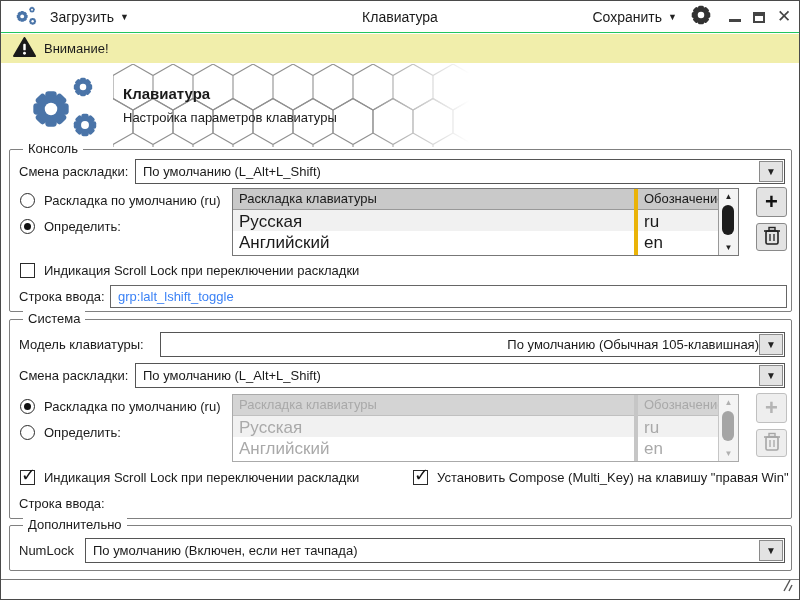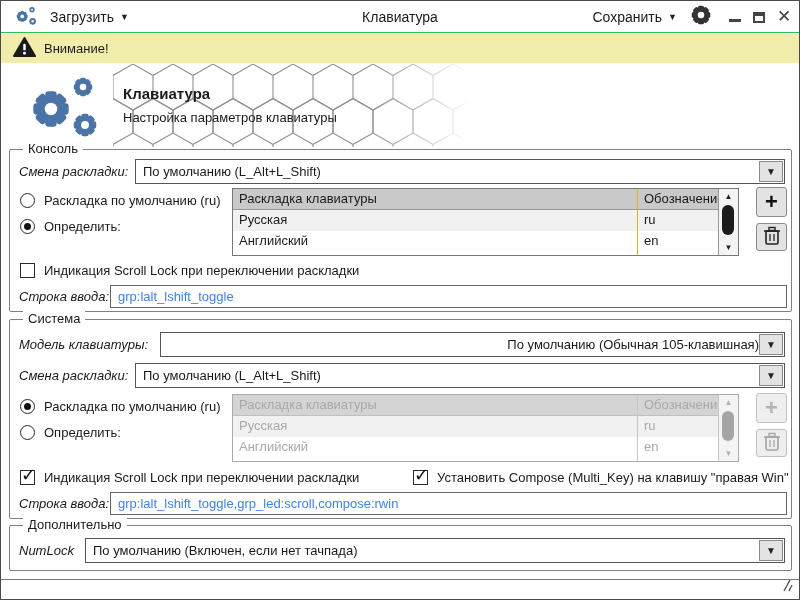--- a/index.html
+++ b/index.html
@@ -30,43 +30,43 @@
   .hd-title { position:absolute; left:122px; top:84px; font-size:15px; font-weight:bold; }
   .hd-sub { position:absolute; left:122px; top:109px; font-size:13px; }
 
   
   .group { position:absolute; left:8px; width:783px; border:1px solid #808080; border-radius:2px; }
   .group-label { position:absolute; top:-9px; left:13px; background:#fff; padding:0 5px; font-size:13px; }
   #g-console { top:148px; height:163px; }
   #g-system  { top:318px; height:200px; }
   #g-extra   { top:524px; height:46px;  }
 
-  .lbl { position:absolute; font-size:13px; white-space:nowrap;font-style:italic; }
+  .lbl { position:absolute; font-size:13px; white-space:nowrap; }
 
   
   .combo { position:absolute; height:25px; border:1px solid #555; background:#fff; display:flex; align-items:center; }
   .combo-text { flex:1; padding-left:7px; font-size:13px; white-space:nowrap; overflow:hidden; }
   .combo-btn { width:24px; height:21px; margin-right:1px; background:#e3e3e3; border:1px solid #8a8a8a; display:flex; align-items:center; justify-content:center; }
   .combo-btn .caret { font-size:10px; }
 
   
   .radio-row { position:absolute; display:flex; align-items:center; gap:9px; }
   .radio { width:15px; height:15px; border:1.6px solid #2a2a2a; border-radius:50%; position:relative; background:#fff; flex:0 0 auto; }
   .radio.sel::after { content:""; position:absolute; left:3px; top:3px; width:7px; height:7px; border-radius:50%; background:#111; }
   .check-row { position:absolute; display:flex; align-items:center; gap:9px; }
   .checkbox { width:15px; height:15px; border:1.6px solid #2a2a2a; background:#fff; position:relative; flex:0 0 auto; }
   .checkbox.on::after { content:"✓"; position:absolute; left:0px; top:-7px; font-size:18px; font-weight:bold; color:#111; }
 
   
   .kb-table { position:absolute; left:222px; width:507px; height:68px; border:1px solid #777; background:#fff; display:flex; }
-  .tcol-name { width:405px; border-right:1px solid #eab308; }
+  .tcol-name { width:405px; border-right:4px solid #eab308; }
   .tcol-code { width:81px; border-right:1px solid #999; }
   .tcol-scroll { width:19px; position:relative; background:#f4f4f4; }
   .th { height:21px; background:#c9c9c9; border-bottom:1px solid #999; padding:2px 6px 0; font-size:13px; white-space:nowrap; overflow:hidden; }
-  .td { height:21px; padding:2px 6px 0; font-size:13px; white-space:nowrap; overflow:hidden; }
+  .td { height:21px; padding:2px 6px 0; font-size:17px; white-space:nowrap; overflow:hidden; }
   .td.alt { background:#f1f1f1; }
   .sb-arrow { position:absolute; left:0; width:100%; height:13px; display:flex; align-items:center; justify-content:center; font-size:8px; color:#222; }
   .sb-up { top:1px; } .sb-dn { bottom:1px; }
   .sb-thumb { position:absolute; left:3px; width:12px; border-radius:7px; background:#1c1c1c; }
 
   
   .sq-btn { position:absolute; left:746px; width:31px; background:#e3e3e3; border:1px solid #8a8a8a; border-radius:3px; display:flex; align-items:center; justify-content:center; }
   .plus-glyph { font-size:22px; font-weight:bold; line-height:20px; color:#111; }
 
   
@@ -303,21 +303,20 @@
     <div class="check-row" style="left:10px; top:150px;">
       <span class="checkbox on"></span>
       <span>Индикация Scroll Lock при переключении раскладки</span>
     </div>
     <div class="check-row" style="left:403px; top:150px;align-items:center;">
       <span class="checkbox on"></span>
       <span>Установить Compose (Multi_Key) на клавишу "правая Win"</span>
     </div>
 
     <span class="lbl" style="left:9px; top:176px;">Строка ввода:</span>
-    <input class="tinput" style="left: 100px; top: 172px; width: 677px;" value="grp:lalt_lshift_toggle,grp_led:scroll,compose:rwin">
   </div>
 
   <div class="group" id="g-extra">
     <span class="group-label">Дополнительно</span>
     <span class="lbl" style="left:9px; top:17px;">NumLock</span>
     <div class="combo" style="left:75px; top:12px; width:700px;">
       <span class="combo-text">По умолчанию (Включен, если нет тачпада)</span>
       <span class="combo-btn">
           <span class="caret">▼</span>
         </span>

